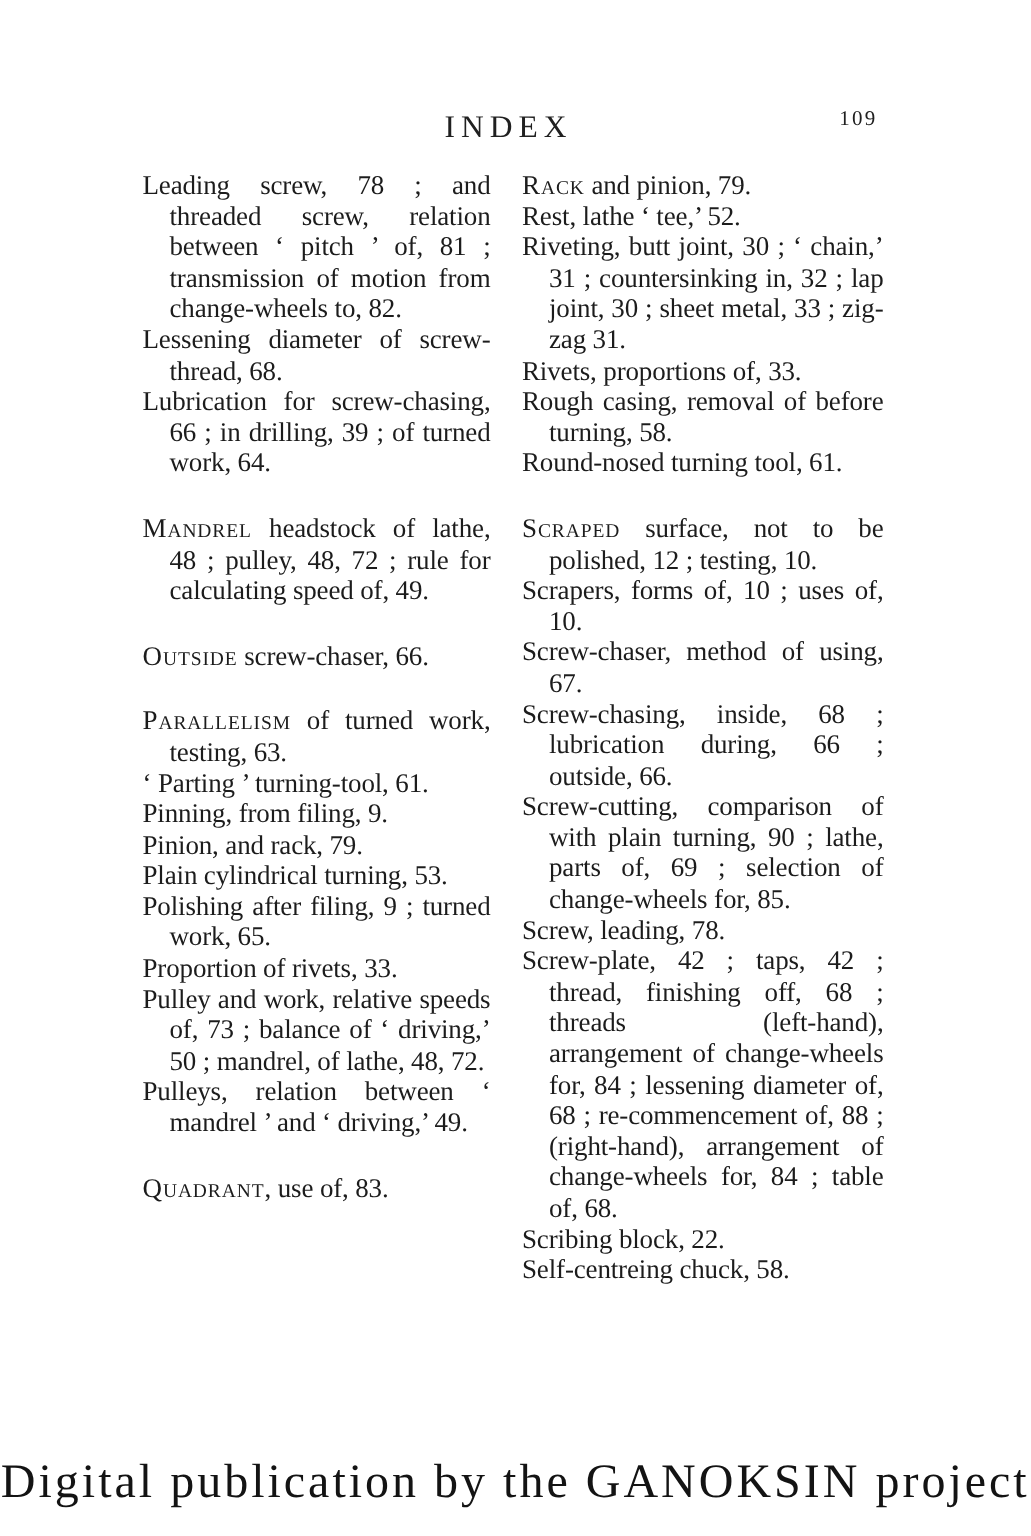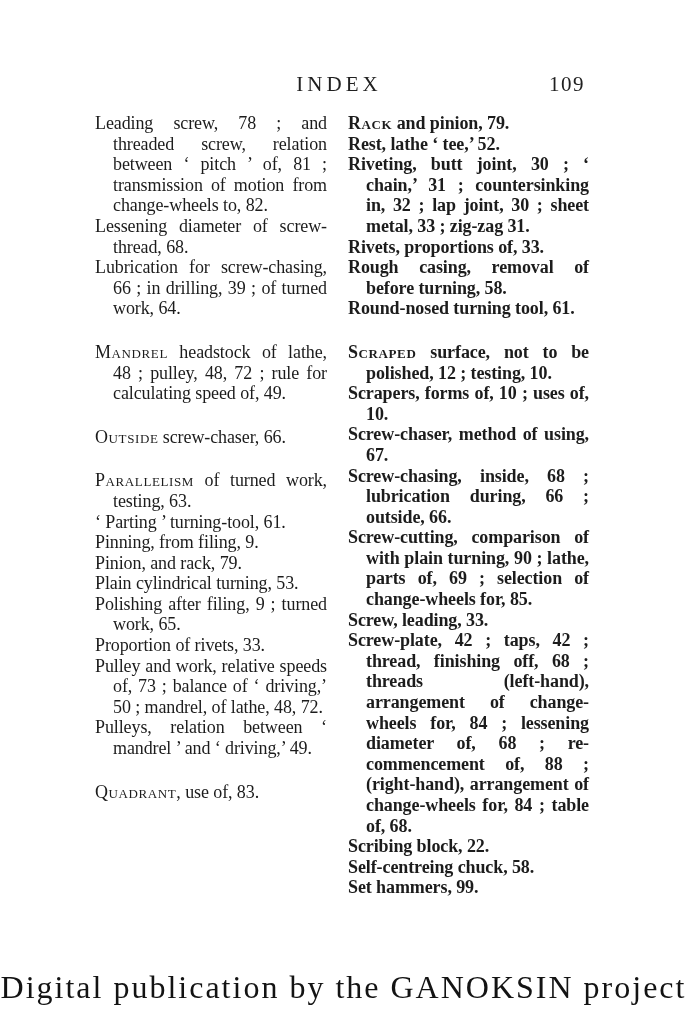--- a/index.html
+++ b/index.html
@@ -21,37 +21,37 @@
   }
   .title {
     position:absolute; left:0; width:100%;
     text-align:center;
     font-size:21px;
     letter-spacing:4px;
     color:#202020;
   }
   .pagenum {
     position:absolute; right:0; top:0;
-    font-size:21px;
+    font-size:14px;
     letter-spacing:1.5px;
     color:#202020;
   }
   .columns {
     position:absolute;
     top:113px; left:95px; width:494px;
     display:flex;
   }
   .col {
     text-align:justify;
     font-size:18px;
     line-height:20.6px;
     letter-spacing:-0.1px;
   }
   .col.left  { width:232px; margin-right:21px; }
-  .col.right { width:241px;font-weight:bold; }
+  .col.right { width:241px; }
   .entry {
     text-indent:-18px;
     padding-left:18px;
   }
   .entry.gap { margin-top:23px; }
   .sc {
     font-variant:small-caps;
     letter-spacing:0.6px;
   }
   .footer {
@@ -96,23 +96,22 @@
         <div class="entry">Rest, lathe ‘ tee,’ 52.</div>
         <div class="entry">Riveting, butt joint, 30 ; ‘ chain,’ 31 ; countersinking in, 32 ; lap joint, 30 ; sheet metal, 33 ; zig-zag 31.</div>
         <div class="entry">Rivets, proportions of, 33.</div>
         <div class="entry">Rough casing, removal of before turning, 58.</div>
         <div class="entry">Round-nosed turning tool, 61.</div>
         <div class="entry gap"><span class="sc">Scraped</span> surface, not to be polished, 12 ; testing, 10.</div>
         <div class="entry">Scrapers, forms of, 10 ; uses of, 10.</div>
         <div class="entry">Screw-chaser, method of using, 67.</div>
         <div class="entry">Screw-chasing, inside, 68 ; lubrication during, 66 ; outside, 66.</div>
         <div class="entry">Screw-cutting, comparison of with plain turning, 90 ; lathe, parts of, 69 ; selection of change-wheels for, 85.</div>
-        <div class="entry">Screw, leading, 33.</div>
+        <div class="entry">Screw, leading, 78.</div>
         <div class="entry">Screw-plate, 42 ; taps, 42 ; thread, finishing off, 68 ; threads (left-hand), arrangement of change-wheels for, 84 ; lessening diameter of, 68 ; re-commencement of, 88 ; (right-hand), arrangement of change-wheels for, 84 ; table of, 68.</div>
         <div class="entry">Scribing block, 22.</div>
         <div class="entry">Self-centreing chuck, 58.</div>
-        <div class="entry">Set hammers, 99.</div>
       </div>
   </div>
 
   <div class="footer">Digital publication by the GANOKSIN project</div>
 
 </div>
 
 </body></html>

